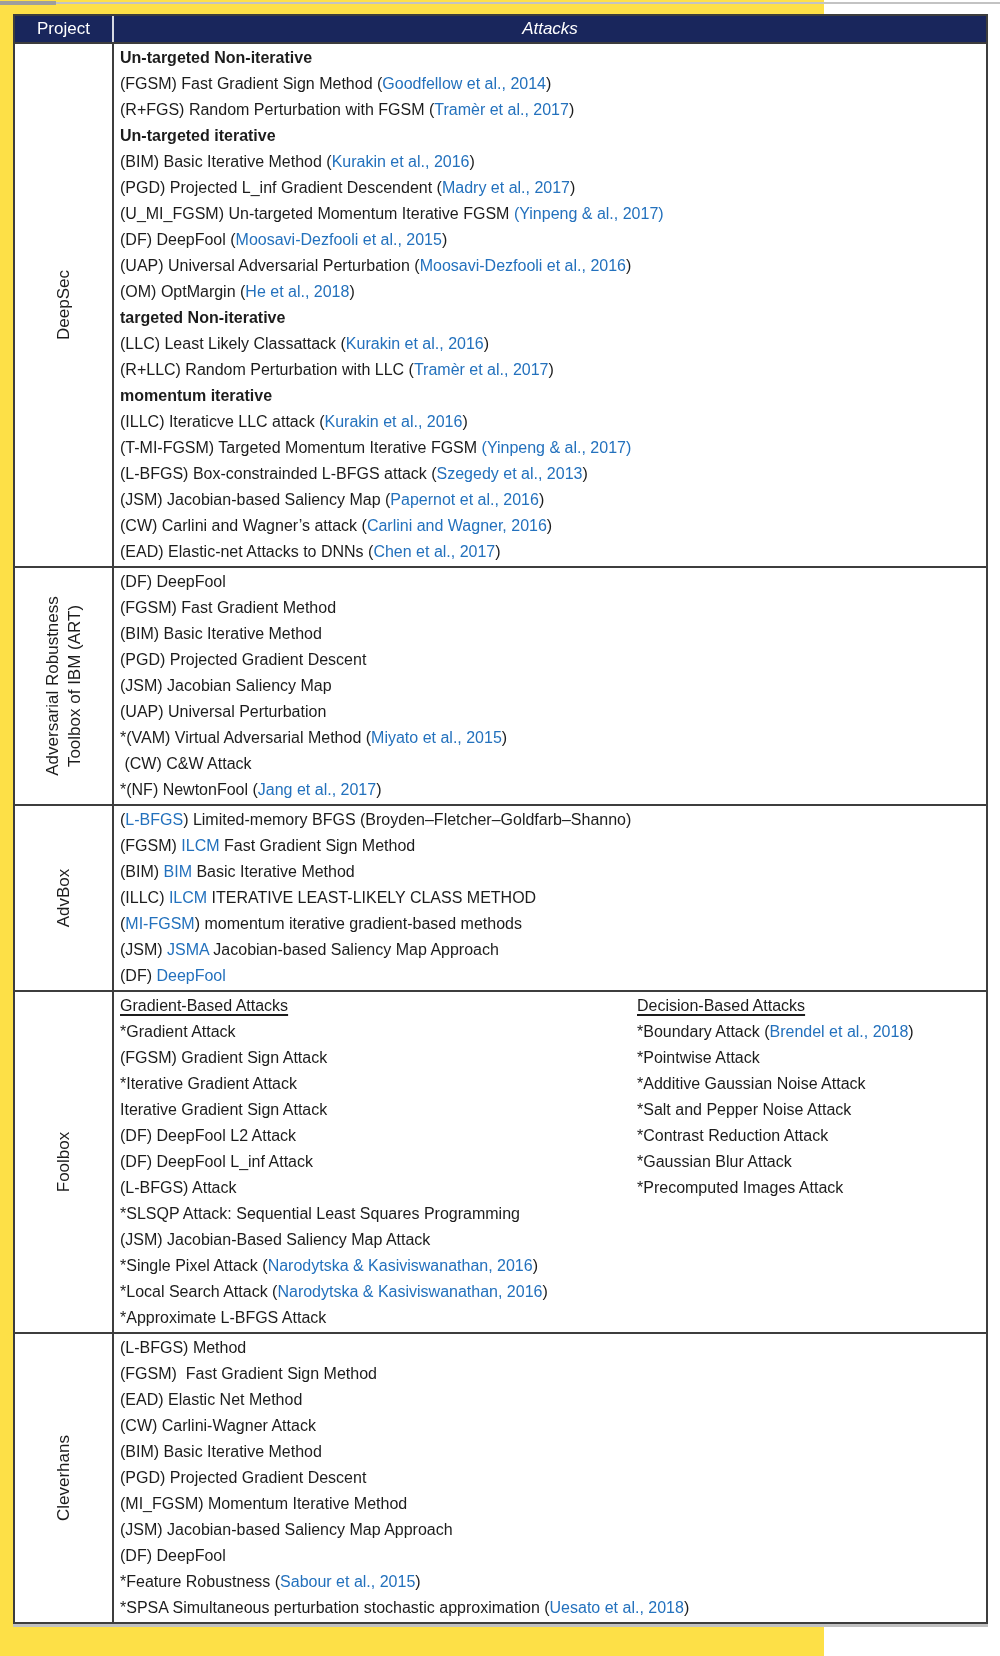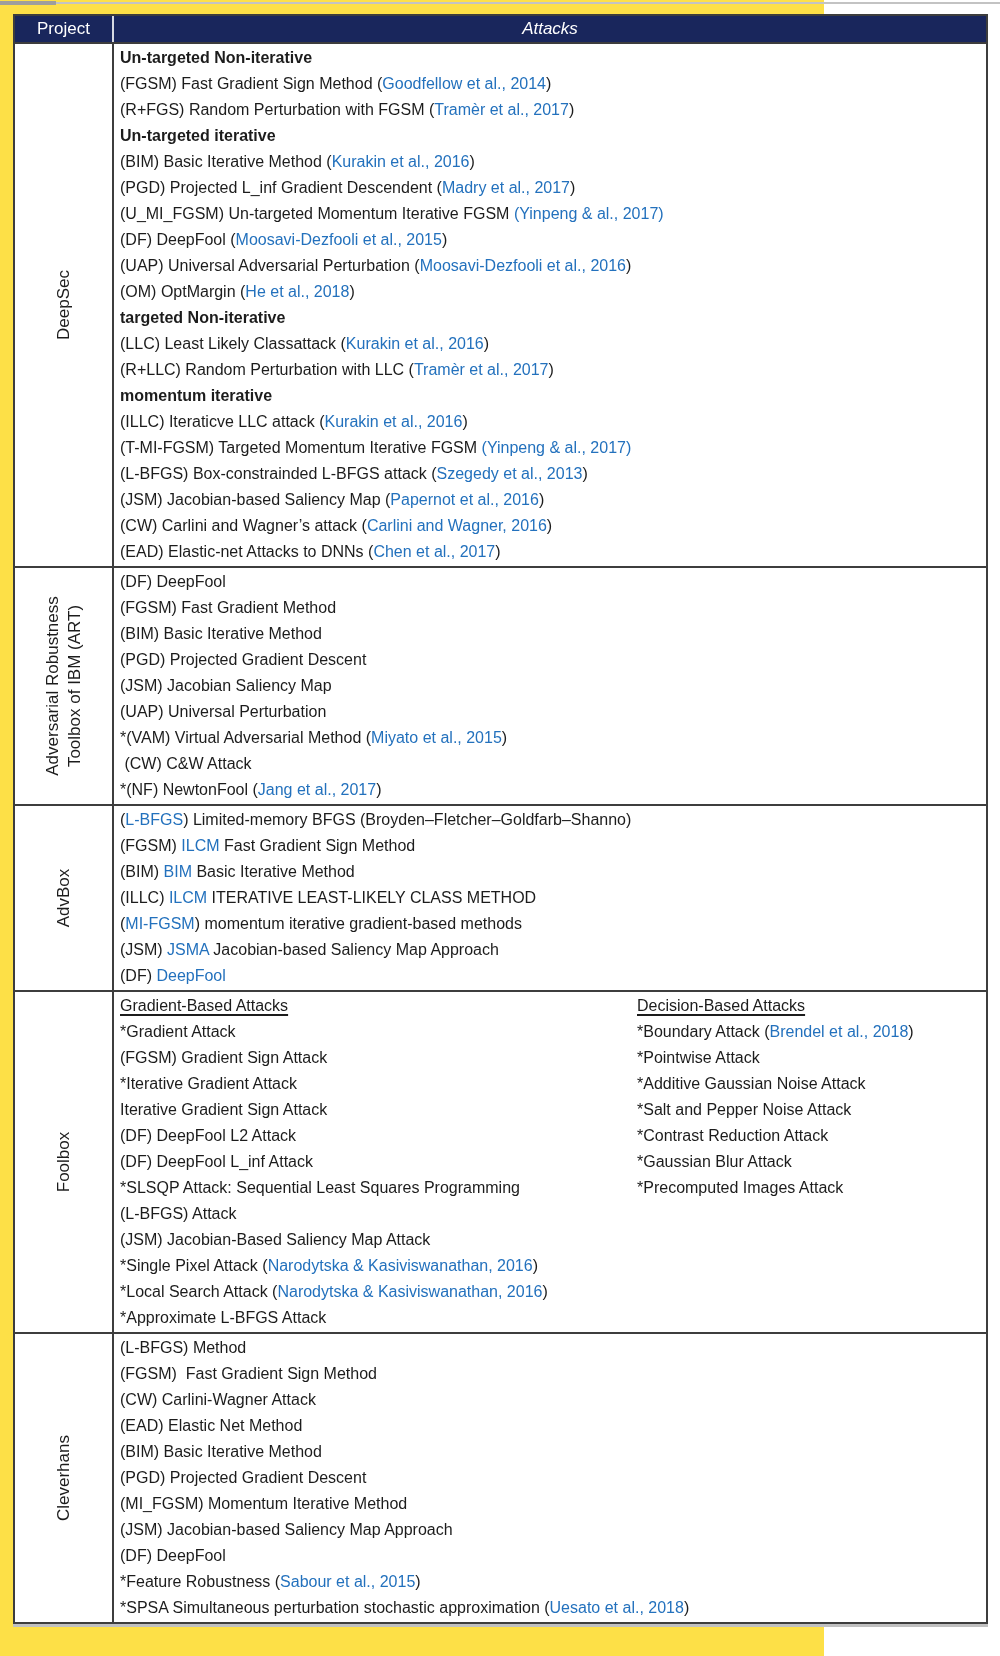--- a/index.html
+++ b/index.html
@@ -190,22 +190,22 @@
           <div class="attacks-cell">
             <div class="cols">
               <div>
                 <div class="line"><span class="sbu">Gradient-Based Attacks</span></div>
                 <div class="line"><span>*Gradient Attack</span></div>
                 <div class="line"><span>(FGSM) Gradient Sign Attack</span></div>
                 <div class="line"><span>*Iterative Gradient Attack</span></div>
                 <div class="line"><span>Iterative Gradient Sign Attack</span></div>
                 <div class="line"><span>(DF) DeepFool L2 Attack</span></div>
                 <div class="line"><span>(DF) DeepFool L_inf Attack</span></div>
+                <div class="line"><span>(L-BFGS) Attack</span></div>
                 <div class="line"><span>*SLSQP Attack: Sequential Least Squares Programming</span></div>
-                <div class="line"><span>(L-BFGS) Attack</span></div>
                 <div class="line"><span>(JSM) Jacobian-Based Saliency Map Attack</span></div>
                 <div class="line"><span>*Single Pixel Attack (</span><a class="sl">Narodytska &amp; Kasiviswanathan, 2016</a><span>)</span></div>
                 <div class="line"><span>*Local Search Attack (</span><a class="sl">Narodytska &amp; Kasiviswanathan, 2016</a><span>)</span></div>
                 <div class="line"><span>*Approximate L-BFGS Attack</span></div>
               </div>
               <div>
                 <div class="line"><span class="sbu">Decision-Based Attacks</span></div>
                 <div class="line"><span>*Boundary Attack (</span><a class="sl">Brendel et al., 2018</a><span>)</span></div>
                 <div class="line"><span>*Pointwise Attack</span></div>
                 <div class="line"><span>*Additive Gaussian Noise Attack</span></div>
@@ -218,22 +218,22 @@
           </div>
         </div>
         <div class="row">
           <div class="project-cell">
             <div class="vlabel">Cleverhans</div>
           </div>
           <div class="attacks-cell">
             <div>
               <div class="line"><span>(L-BFGS) Method</span></div>
               <div class="line"><span>(FGSM)  Fast Gradient Sign Method</span></div>
+              <div class="line"><span>(EAD) Elastic Net Method</span></div>
               <div class="line"><span>(CW) Carlini-Wagner Attack</span></div>
-              <div class="line"><span>(EAD) Elastic Net Method</span></div>
               <div class="line"><span>(BIM) Basic Iterative Method</span></div>
               <div class="line"><span>(PGD) Projected Gradient Descent</span></div>
               <div class="line"><span>(MI_FGSM) Momentum Iterative Method</span></div>
               <div class="line"><span>(JSM) Jacobian-based Saliency Map Approach</span></div>
               <div class="line"><span>(DF) DeepFool</span></div>
               <div class="line"><span>*Feature Robustness (</span><a class="sl">Sabour et al., 2015</a><span>)</span></div>
               <div class="line"><span>*SPSA Simultaneous perturbation stochastic approximation (</span><a class="sl">Uesato et al., 2018</a><span>)</span></div>
             </div>
           </div>
         </div>

